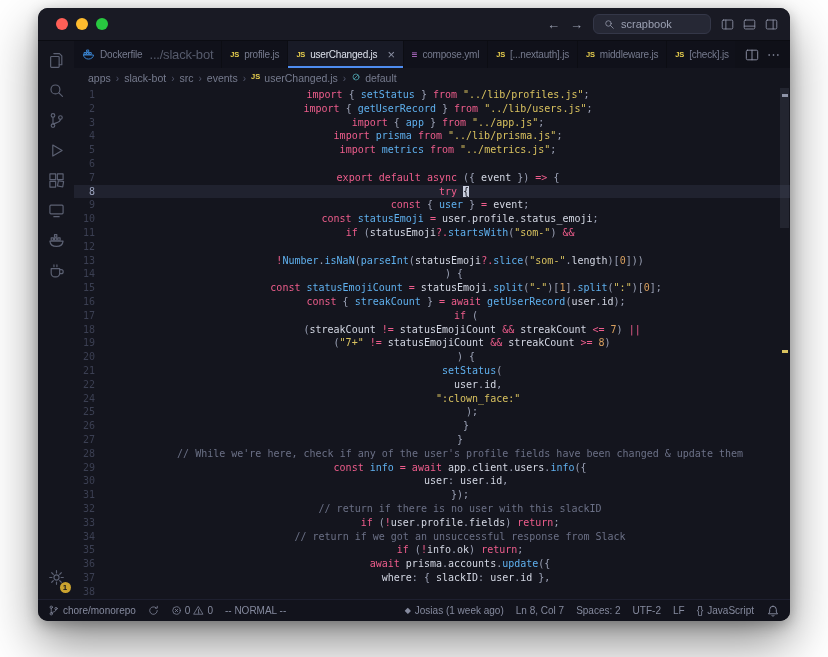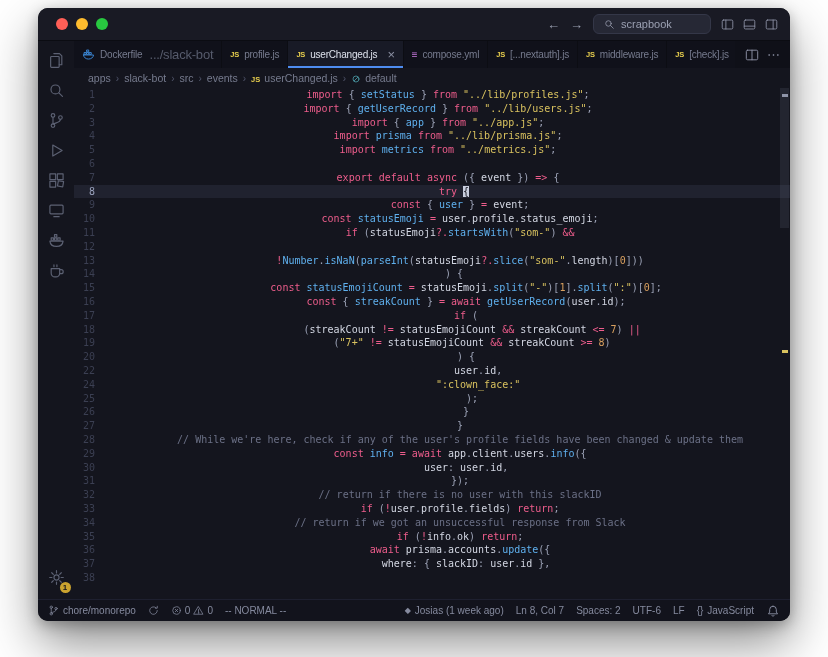--- a/index.html
+++ b/index.html
@@ -47,21 +47,21 @@
   .fbadge{font-size:7.5px;font-weight:bold;}
   .fbadge.js{color:#e8cf4e;}
   .fbadge.yml{color:#c678dd;font-size:10px;font-weight:normal;}
   .ticon-docker{color:#3f8fe0;}
   .ticon-docker svg{width:13px;height:13px;}
   .tabbar-actions{display:flex;align-items:center;gap:8px;padding:0 10px;color:#8a8fa2;
     background:#0f1018;font-size:13px;}
   
   .breadcrumbs{flex:0 0 20px;display:flex;align-items:center;gap:5px;padding:0 14px;
     font-size:10.5px;color:#767b8e;background:#14151e;}
-  .bc-item{display:inline-flex;align-items:flex-end;gap:4px;cursor:default;}
+  .bc-item{display:inline-flex;align-items:flex-start;gap:4px;cursor:default;}
   .bc-sep{color:#50556a;font-size:10px;}
   .sym{color:#56b6c2;}
   .sym svg{width:10px;height:10px;}
   
   .editor{flex:1;position:relative;overflow:hidden;background:#14151e;
     font-family:"DejaVu Sans Mono",monospace;font-size:10px;line-height:13.8px;}
   .code-line{display:flex;height:13.8px;white-space:pre;}
   .code-line.current{background:#20222f;}
   .ln{flex:0 0 32px;text-align:right;padding-right:11px;color:#3b3f52;}
   .code-line.current .ln{color:#9aa2bd;}
@@ -298,20 +298,21 @@
             <div class="code-line"><span class="ln">11</span><span class="lt"><span class="tk-pn">    </span><span class="tk-kw">if </span><span class="tk-pn">(</span><span class="tk-vr">statusEmoji</span><span class="tk-op">?.</span><span class="tk-fn">startsWith</span><span class="tk-pn">(</span><span class="tk-st">"som-"</span><span class="tk-pn">) </span><span class="tk-op">&amp;&amp;</span></span></div>
             <div class="code-line"><span class="ln">12</span><span class="lt"><span class="tk-pn">    </span></span></div>
             <div class="code-line"><span class="ln">13</span><span class="lt"><span class="tk-pn">    </span><span class="tk-op">!</span><span class="tk-fn">Number</span><span class="tk-pn">.</span><span class="tk-fn">isNaN</span><span class="tk-pn">(</span><span class="tk-fn">parseInt</span><span class="tk-pn">(</span><span class="tk-vr">statusEmoji</span><span class="tk-op">?.</span><span class="tk-fn">slice</span><span class="tk-pn">(</span><span class="tk-st">"som-"</span><span class="tk-pn">.</span><span class="tk-vr">length</span><span class="tk-pn">)[</span><span class="tk-nm">0</span><span class="tk-pn">]))</span></span></div>
             <div class="code-line"><span class="ln">14</span><span class="lt"><span class="tk-pn">  ) {</span></span></div>
             <div class="code-line"><span class="ln">15</span><span class="lt"><span class="tk-pn">      </span><span class="tk-kw">const </span><span class="tk-fn">statusEmojiCount</span><span class="tk-op"> = </span><span class="tk-vr">statusEmoji</span><span class="tk-pn">.</span><span class="tk-fn">split</span><span class="tk-pn">(</span><span class="tk-st">"-"</span><span class="tk-pn">)[</span><span class="tk-nm">1</span><span class="tk-pn">].</span><span class="tk-fn">split</span><span class="tk-pn">(</span><span class="tk-st">":"</span><span class="tk-pn">)[</span><span class="tk-nm">0</span><span class="tk-pn">];</span></span></div>
             <div class="code-line"><span class="ln">16</span><span class="lt"><span class="tk-pn">      </span><span class="tk-kw">const </span><span class="tk-pn">{ </span><span class="tk-fn">streakCount</span><span class="tk-pn"> } </span><span class="tk-op">= </span><span class="tk-kw">await </span><span class="tk-fn">getUserRecord</span><span class="tk-pn">(</span><span class="tk-vr">user</span><span class="tk-pn">.</span><span class="tk-vr">id</span><span class="tk-pn">);</span></span></div>
             <div class="code-line"><span class="ln">17</span><span class="lt"><span class="tk-pn">      </span><span class="tk-kw">if </span><span class="tk-pn">(</span></span></div>
             <div class="code-line"><span class="ln">18</span><span class="lt"><span class="tk-pn">        (</span><span class="tk-vr">streakCount</span><span class="tk-op"> != </span><span class="tk-vr">statusEmojiCount</span><span class="tk-op"> &amp;&amp; </span><span class="tk-vr">streakCount</span><span class="tk-op"> &lt;= </span><span class="tk-nm">7</span><span class="tk-pn">) </span><span class="tk-op">||</span></span></div>
             <div class="code-line"><span class="ln">19</span><span class="lt"><span class="tk-pn">        (</span><span class="tk-st">"7+"</span><span class="tk-op"> != </span><span class="tk-vr">statusEmojiCount</span><span class="tk-op"> &amp;&amp; </span><span class="tk-vr">streakCount</span><span class="tk-op"> &gt;= </span><span class="tk-nm">8</span><span class="tk-pn">)</span></span></div>
             <div class="code-line"><span class="ln">20</span><span class="lt"><span class="tk-pn">      ) {</span></span></div>
+            <div class="code-line"><span class="ln">21</span><span class="lt"><span class="tk-pn">        </span><span class="tk-fn">setStatus</span><span class="tk-pn">(</span></span></div>
             <div class="code-line"><span class="ln">22</span><span class="lt"><span class="tk-pn">          </span><span class="tk-vr">user</span><span class="tk-pn">.</span><span class="tk-vr">id</span><span class="tk-pn">,</span></span></div>
             <div class="code-line"><span class="ln">24</span><span class="lt"><span class="tk-pn">          </span><span class="tk-st">":clown_face:"</span></span></div>
             <div class="code-line"><span class="ln">25</span><span class="lt"><span class="tk-pn">        );</span></span></div>
             <div class="code-line"><span class="ln">26</span><span class="lt"><span class="tk-pn">      }</span></span></div>
             <div class="code-line"><span class="ln">27</span><span class="lt"><span class="tk-pn">    }</span></span></div>
             <div class="code-line"><span class="ln">28</span><span class="lt"><span class="tk-pn">    </span><span class="tk-cm">// While we're here, check if any of the user's profile fields have been changed &amp; update them</span></span></div>
             <div class="code-line"><span class="ln">29</span><span class="lt"><span class="tk-pn">    </span><span class="tk-kw">const </span><span class="tk-fn">info</span><span class="tk-op"> = </span><span class="tk-kw">await </span><span class="tk-vr">app</span><span class="tk-pn">.</span><span class="tk-vr">client</span><span class="tk-pn">.</span><span class="tk-vr">users</span><span class="tk-pn">.</span><span class="tk-fn">info</span><span class="tk-pn">({</span></span></div>
             <div class="code-line"><span class="ln">30</span><span class="lt"><span class="tk-pn">      </span><span class="tk-vr">user</span><span class="tk-pn">: </span><span class="tk-vr">user</span><span class="tk-pn">.</span><span class="tk-vr">id</span><span class="tk-pn">,</span></span></div>
             <div class="code-line"><span class="ln">31</span><span class="lt"><span class="tk-pn">    });</span></span></div>
             <div class="code-line"><span class="ln">32</span><span class="lt"><span class="tk-pn">    </span><span class="tk-cm">// return if there is no user with this slackID</span></span></div>
@@ -368,21 +369,21 @@
     </span>
     <span class="sb-item">-- NORMAL --</span>
 
     <span class="sb-right">
       <span class="sb-item">
         <span class="diamond">◆</span>
         <span>Josias (1 week ago)</span>
       </span>
       <span class="sb-item">Ln 8, Col 7</span>
       <span class="sb-item">Spaces: 2</span>
-      <span class="sb-item">UTF-6</span>
+      <span class="sb-item">UTF-2</span>
       <span class="sb-item">LF</span>
       <span class="sb-item">
         <span>{}</span>
         <span>JavaScript</span>
       </span>
       <span class="sb-item icon">
         <svg viewBox="0 0 16 16">
             <path d="M8 2.5a3.8 3.8 0 0 1 3.8 3.8v2.9l1.4 2H2.8l1.4-2V6.3A3.8 3.8 0 0 1 8 2.5z"></path>
             <path d="M6.8 13.2a1.3 1.3 0 0 0 2.4 0"></path>
           </svg>

